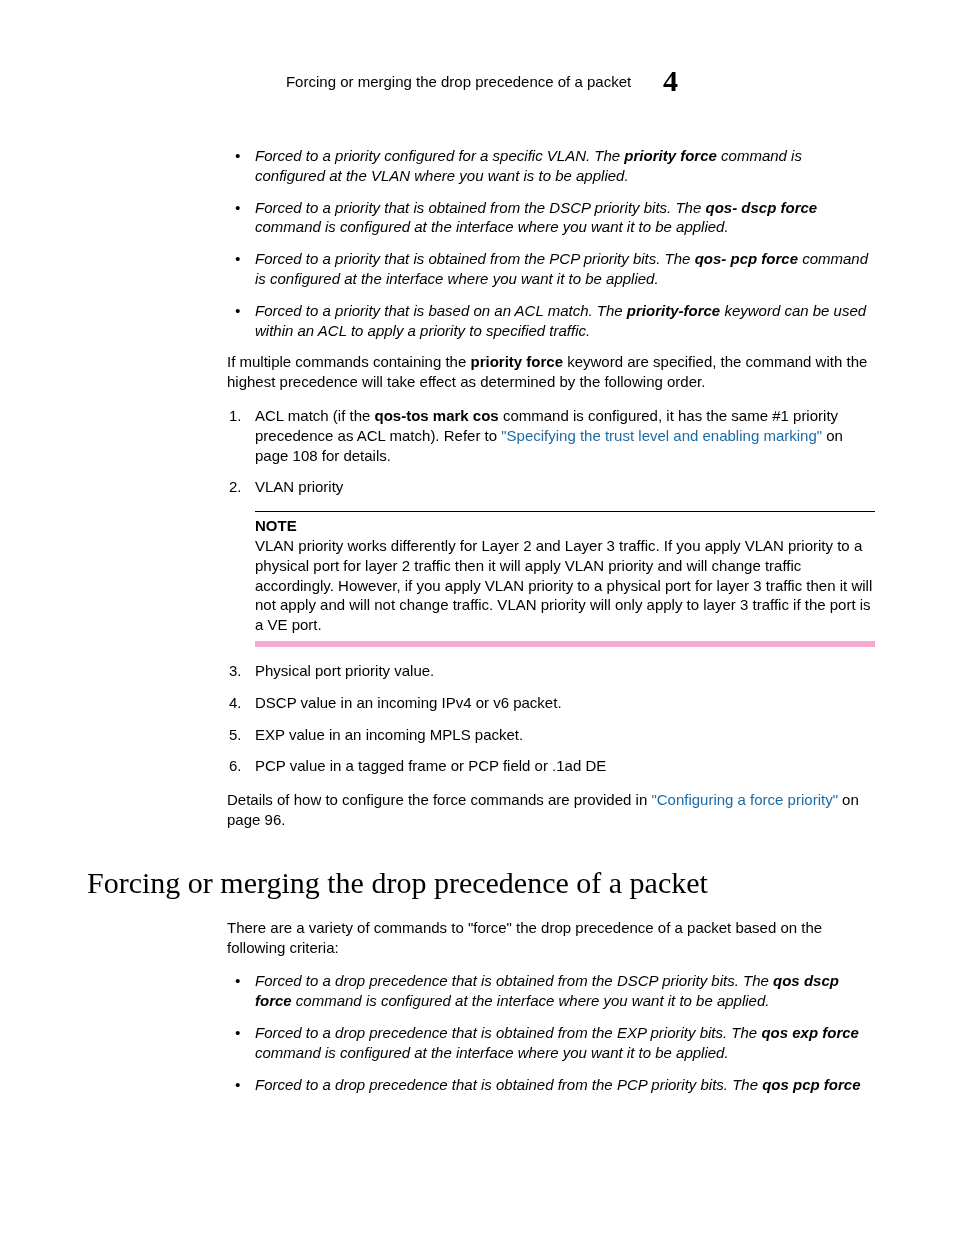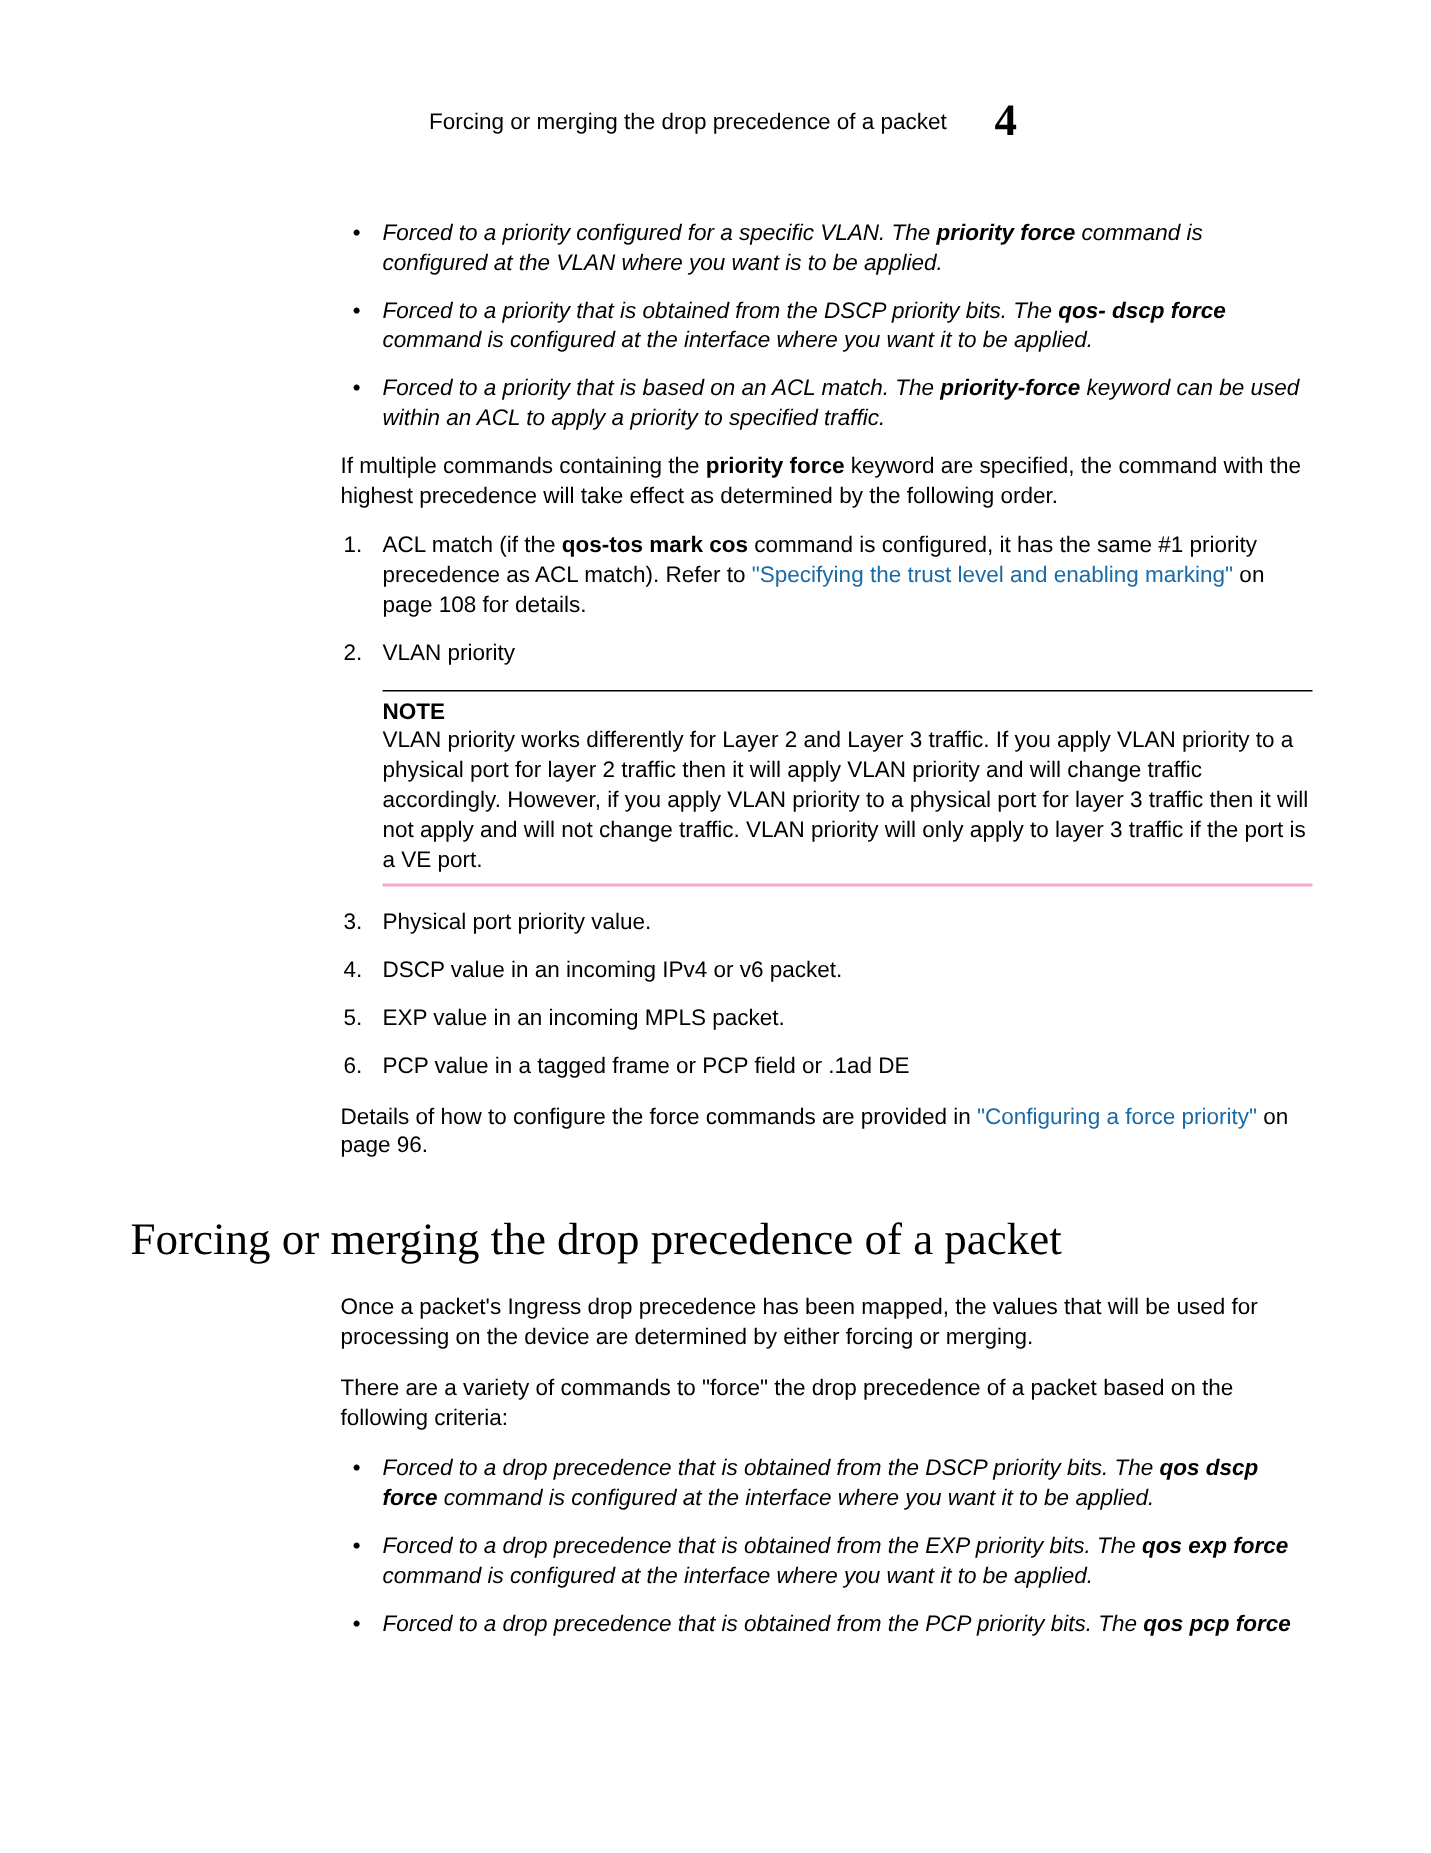--- a/index.html
+++ b/index.html
@@ -81,21 +81,21 @@
   }
   p.para {
     margin: 0 0 14px 0;
     line-height: 1.32;
   }
   .bold { font-weight: bold; }
   .link { color: #1a6aa6; }
   .note-box {
     margin: 4px 0 14px 28px;
     border-top: 1px solid #000;
-    border-bottom: 2px solid #f9a8d4;
+    border-bottom: 6px solid #f9a8d4;
     padding: 4px 0 6px 0;
     line-height: 1.32;
   }
   .note-box .note-label {
     font-weight: bold;
     font-family: Arial, sans-serif;
   }
   h1.section {
     font-family: Georgia, "Times New Roman", serif;
     font-weight: normal;
@@ -110,20 +110,21 @@
   <div class="running-head">
     <span class="title">Forcing or merging the drop precedence of a packet</span>
     <span class="num">4</span>
   </div>
 
   <div class="content">
 
     <ul class="bullets">
       <li><span>Forced to a priority configured for a specific VLAN. The </span><span class="bold">priority force</span><span> command is configured at the VLAN where you want is to be applied.</span></li>
       <li><span>Forced to a priority that is obtained from the DSCP priority bits. The </span><span class="bold">qos- dscp force</span><span> command is configured at the interface where you want it to be applied.</span></li>
+      <li><span>Forced to a priority that is obtained from the PCP priority bits. The </span><span class="bold">qos- pcp force</span><span> command is configured at the interface where you want it to be applied.</span></li>
       <li><span>Forced to a priority that is based on an ACL match. The </span><span class="bold">priority-force</span><span> keyword can be used within an ACL to apply a priority to specified traffic.</span></li>
     </ul>
 
     <p class="para">
       <span>If multiple commands containing the </span><span class="bold">priority force</span><span> keyword are specified, the command with the highest precedence will take effect as determined by the following order.</span>
     </p>
 
     <ol class="numbered">
       <li>
         <span>ACL match (if the </span><span class="bold">qos-tos mark cos</span><span> command is configured, it has the same #1 priority precedence as ACL match). Refer to </span><span class="link">"Specifying the trust level and enabling marking"</span><span> on page 108 for details.</span>
@@ -145,21 +146,20 @@
 
     <p class="para">
       <span>Details of how to configure the force commands are provided in </span><span class="link">"Configuring a force priority"</span><span> on page 96.</span>
     </p>
 
   </div>
 
   <h1 class="section">Forcing or merging the drop precedence of a packet</h1>
 
   <div class="content">
-    <p class="para">Once a packet's Ingress drop precedence has been mapped, the values that will be used for processing on the device are determined by either forcing or merging.</p>
     <p class="para">There are a variety of commands to "force" the drop precedence of a packet based on the following criteria:</p>
 
     <ul class="bullets">
       <li><span>Forced to a drop precedence that is obtained from the DSCP priority bits. The </span><span class="bold">qos dscp force</span><span> command is configured at the interface where you want it to be applied.</span></li>
       <li><span>Forced to a drop precedence that is obtained from the EXP priority bits. The </span><span class="bold">qos exp force</span><span> command is configured at the interface where you want it to be applied.</span></li>
       <li><span>Forced to a drop precedence that is obtained from the PCP priority bits. The </span><span class="bold">qos pcp force</span></li>
     </ul>
   </div>
 
 </div>

